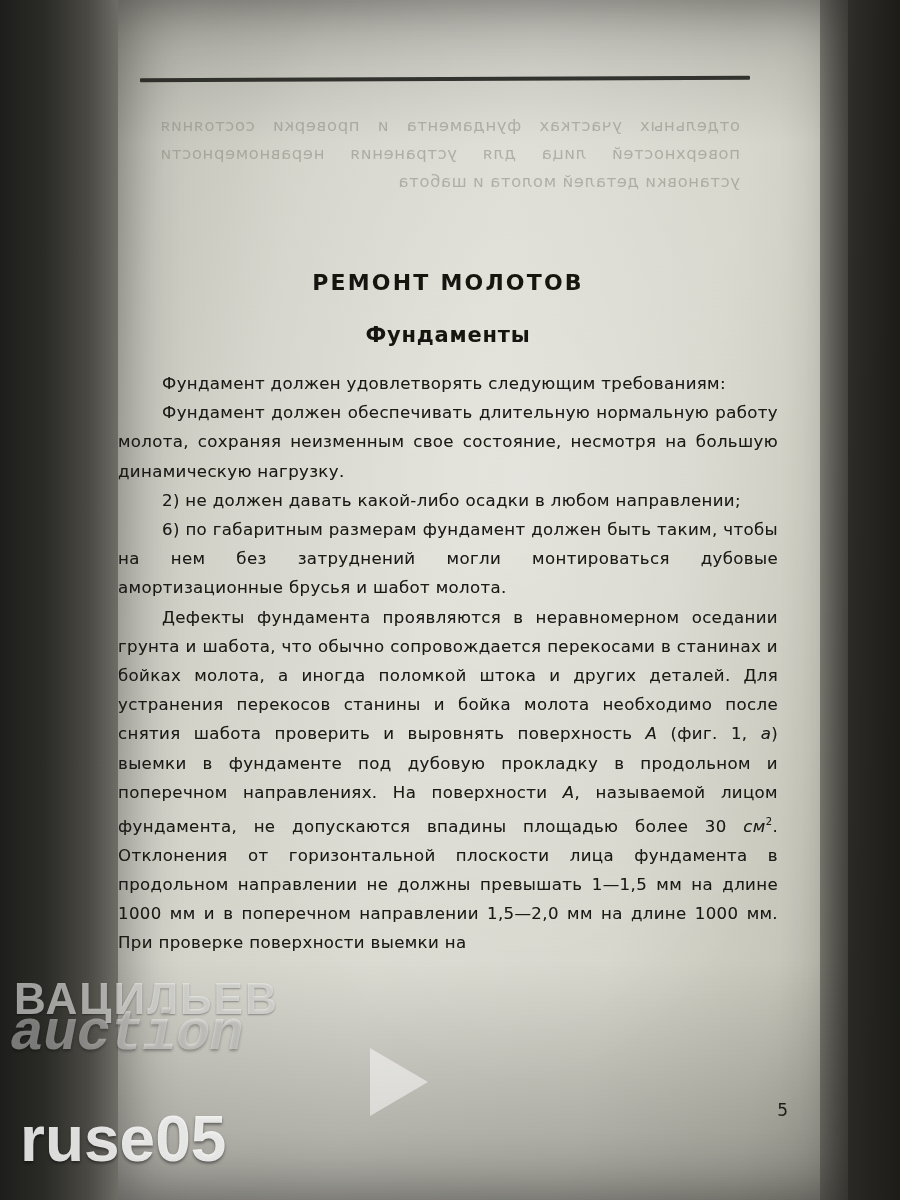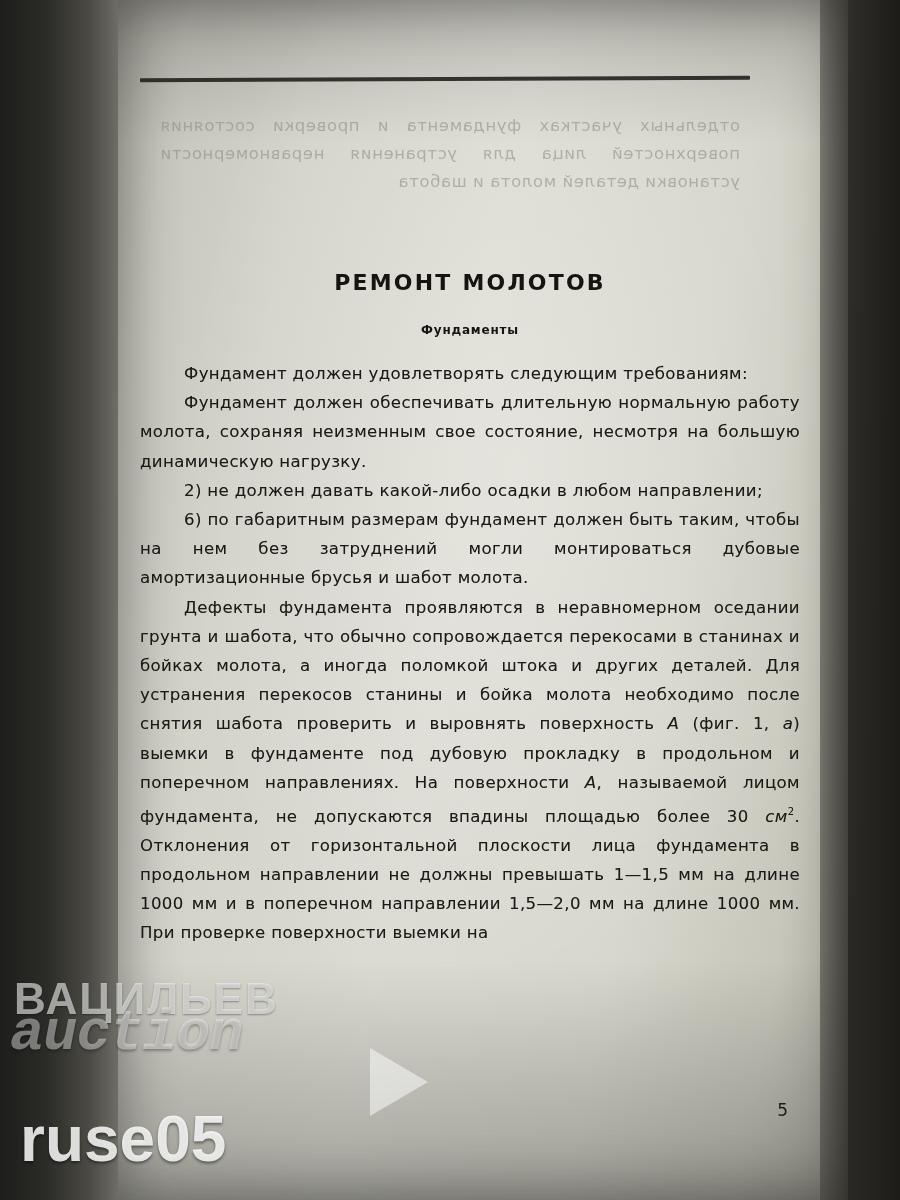--- a/index.html
+++ b/index.html
@@ -105,33 +105,32 @@
 
   
   .text-col {
     position: absolute;
     left: 118px;
     top: 270px;
     width: 660px;
     padding: 0 10px 0 0;
     color: #1b1b19;
     font-family: "DejaVu Sans", sans-serif;
-    margin-left: 22px;
   }
   .doc-title {
     text-align: center;
     font-size: 22px;
     font-weight: bold;
     letter-spacing: 2.2px;
     margin: 0 0 28px 0;
     color: #15140f;
   }
   .doc-subtitle {
     text-align: center;
-    font-size: 12px;
+    font-size: 21px;
     font-weight: bold;
     letter-spacing: 0.8px;
     margin: 0 0 22px 0;
     color: #15140f;
   }
   p.para {
     margin: 0;
     font-size: 16.6px;
     line-height: 29.2px;
     text-align: justify;

